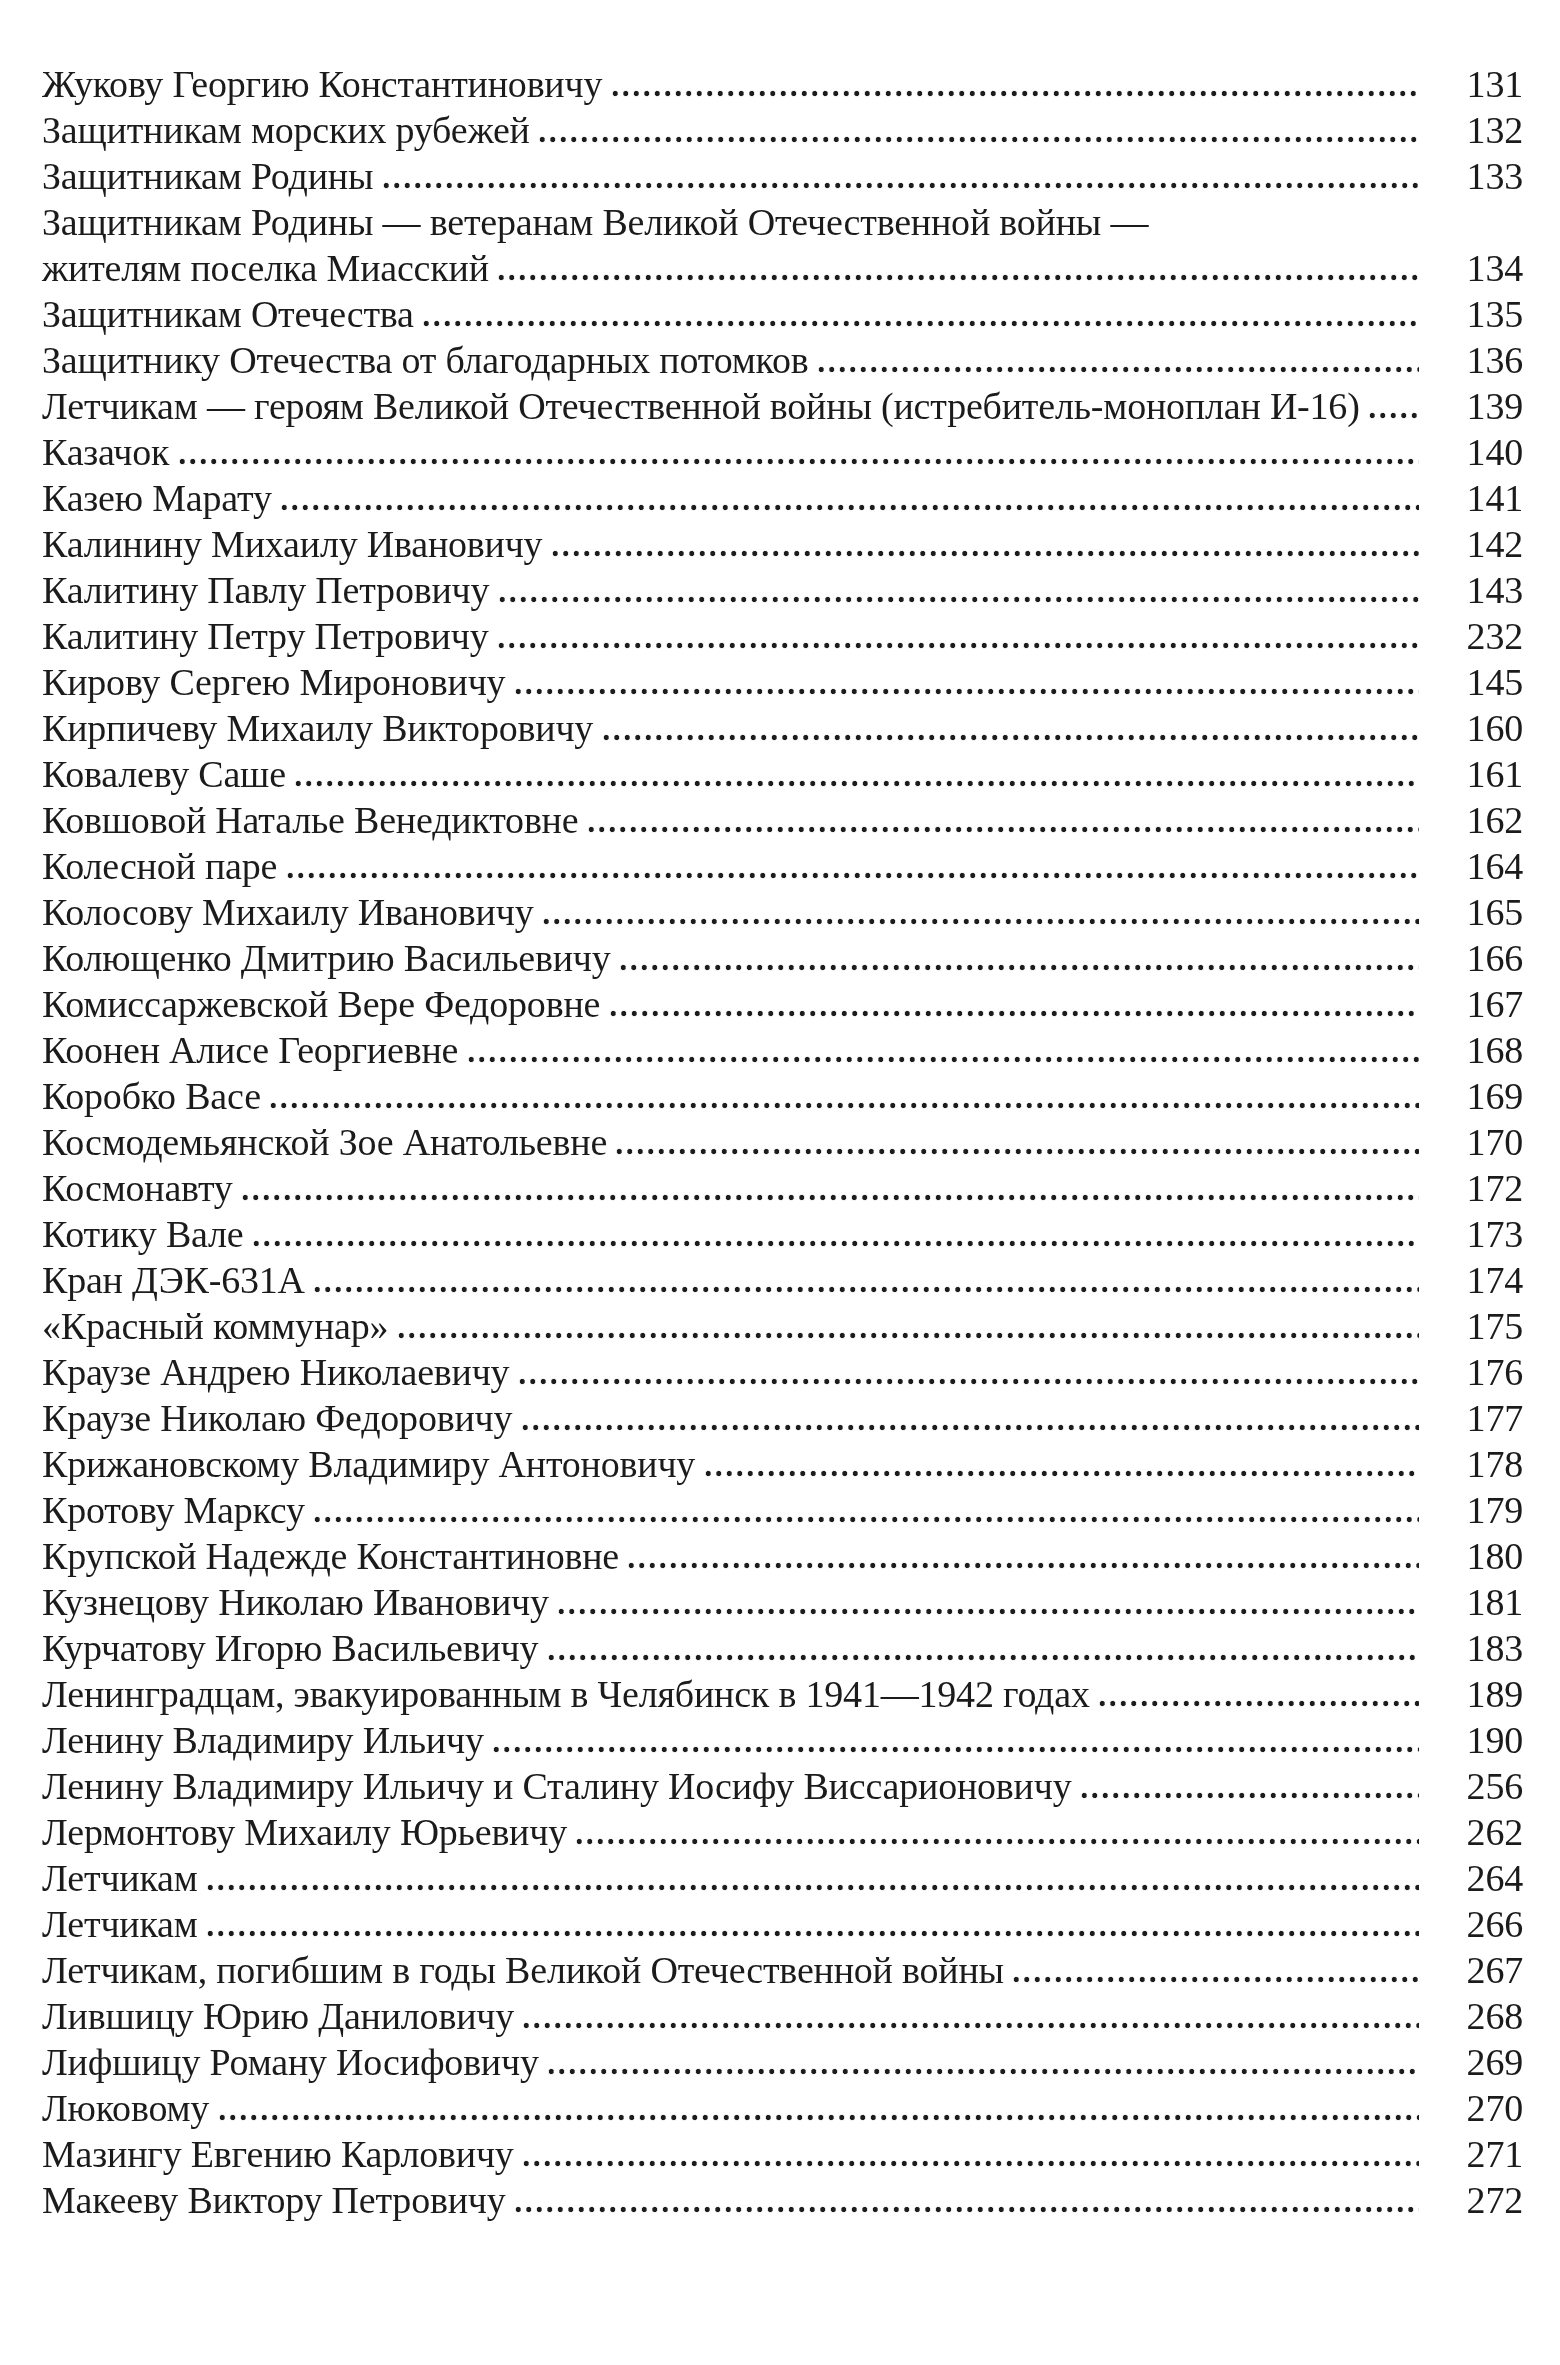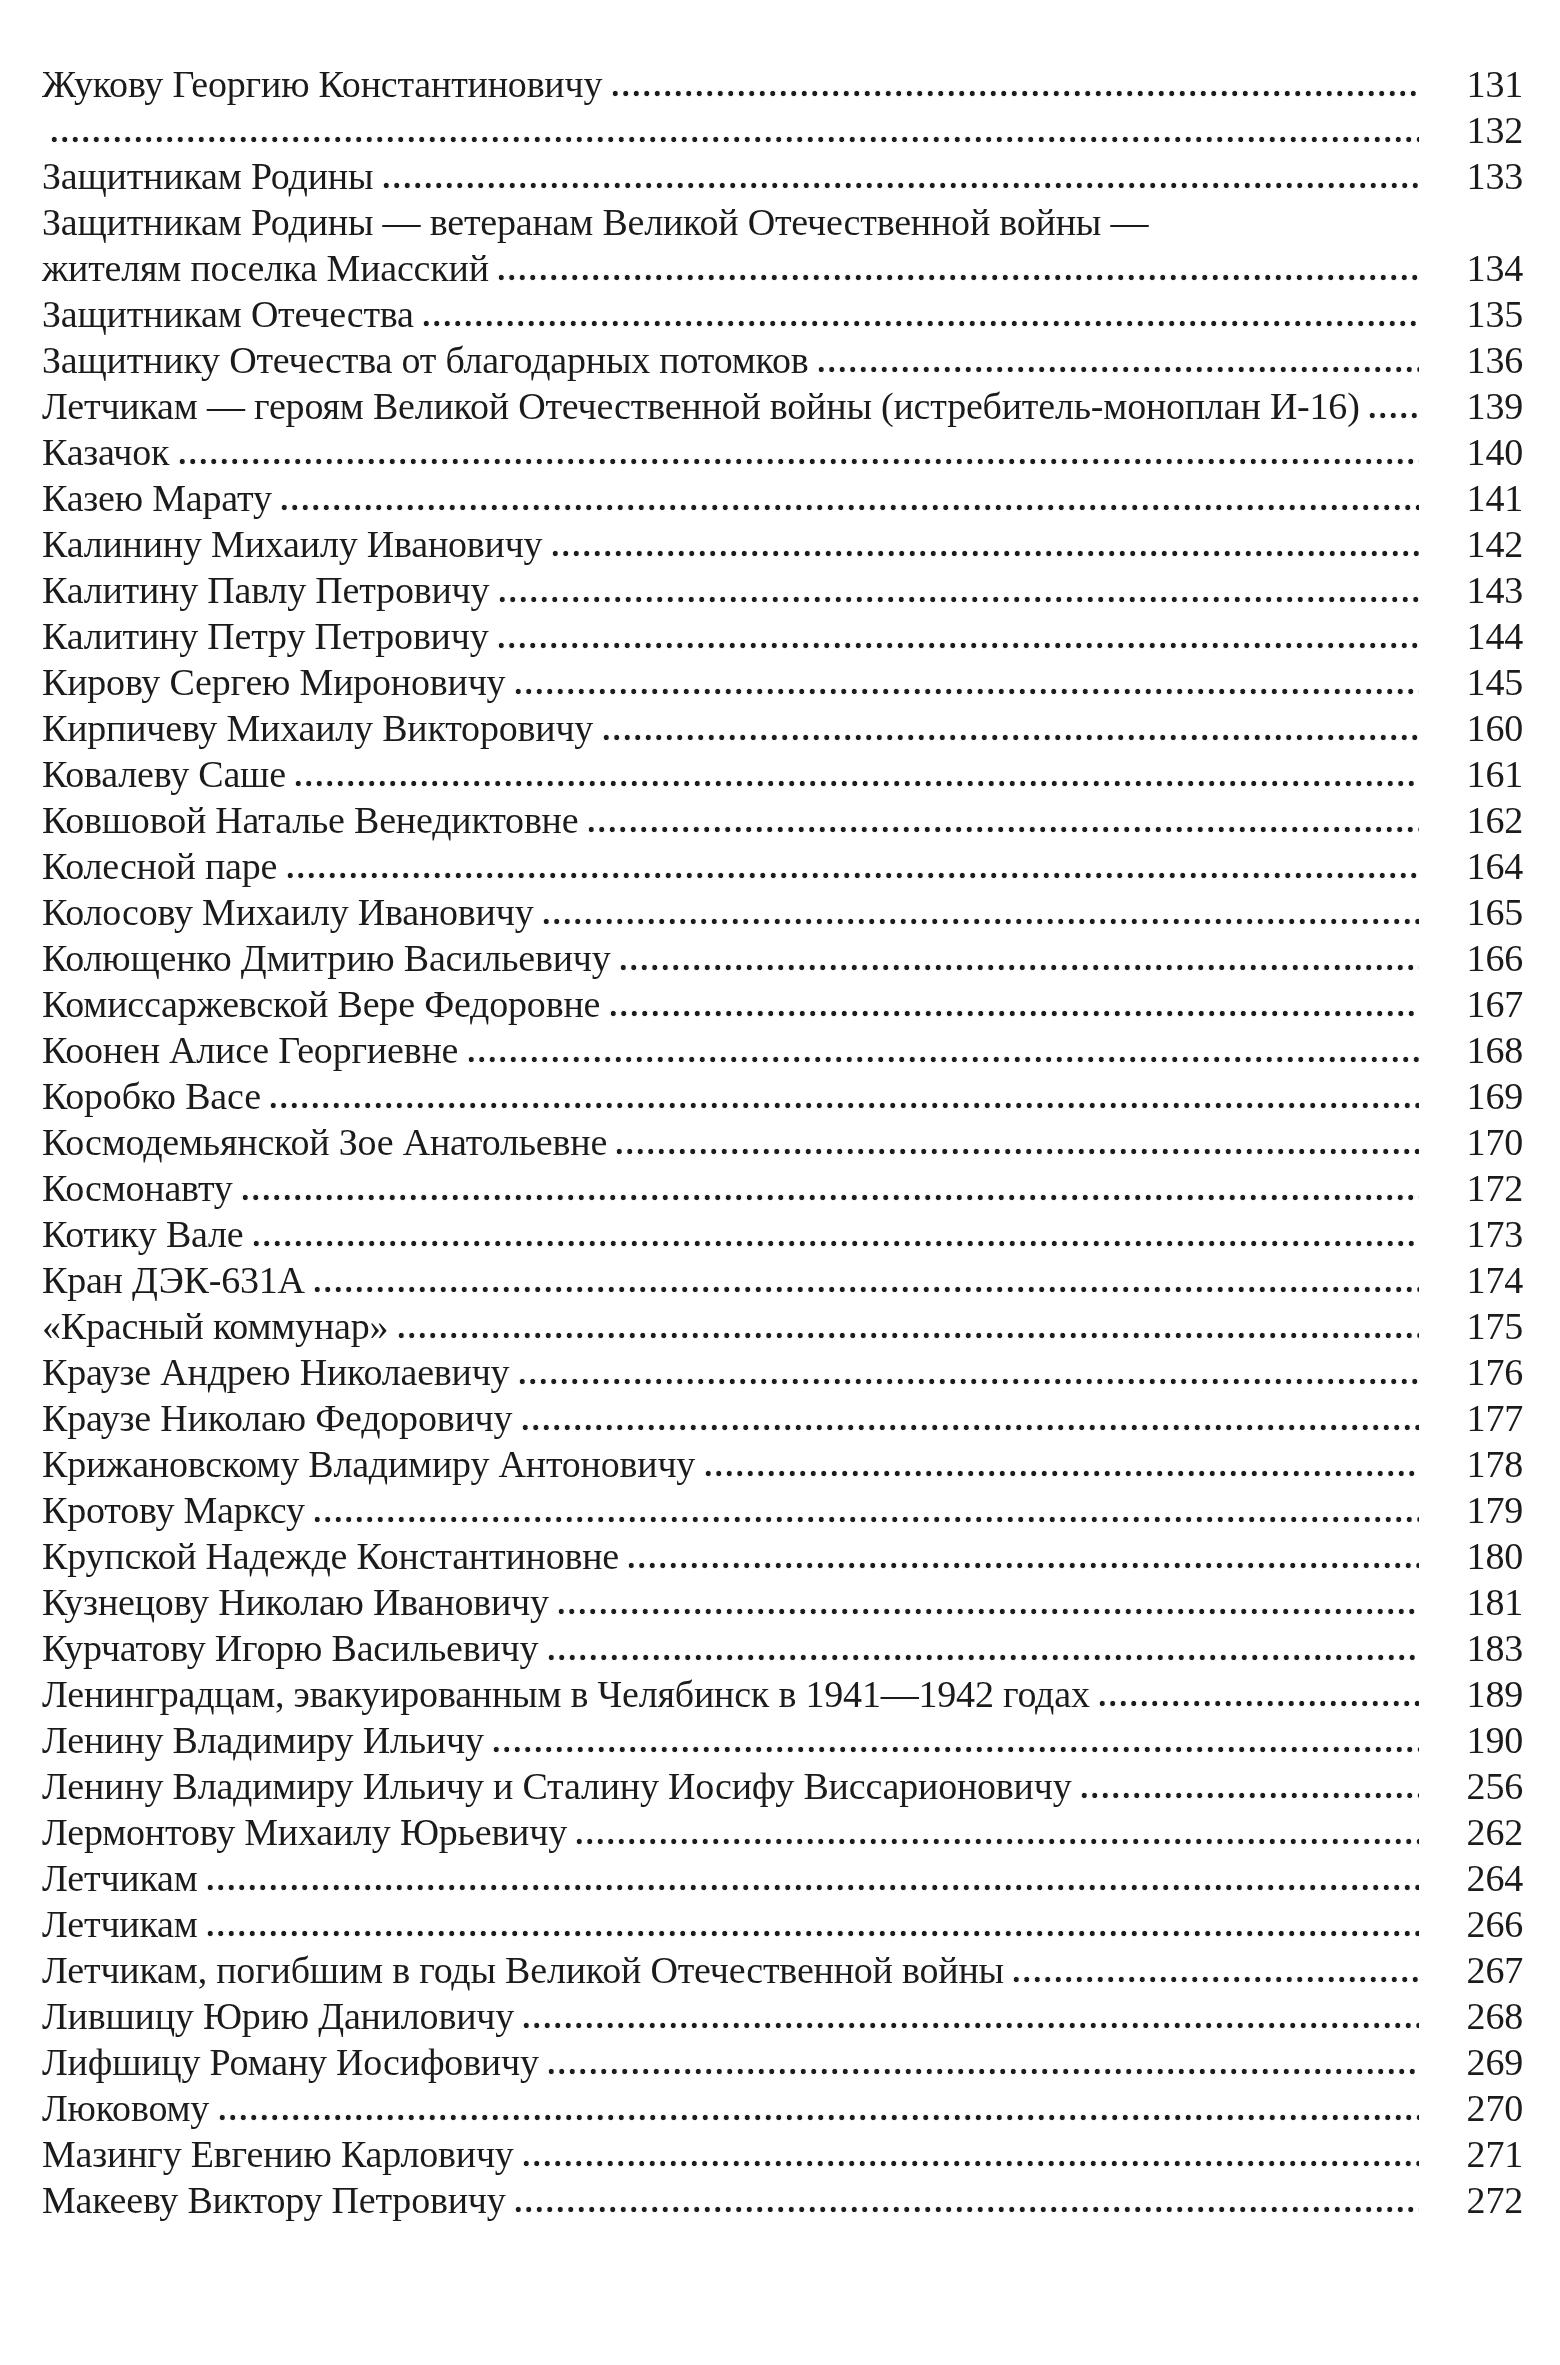--- a/index.html
+++ b/index.html
@@ -43,20 +43,21 @@
 <body>
 
 <main class="page">
   <div>
       <div class="row">
         <span class="t">Жукову Георгию Константиновичу</span>
         <span class="dots"></span>
         <span class="p">131</span>
       </div>
       <div class="row">
+        <span class="t">Защитникам морских рубежей</span>
         <span class="dots"></span>
         <span class="p">132</span>
       </div>
       <div class="row">
         <span class="t">Защитникам Родины</span>
         <span class="dots"></span>
         <span class="p">133</span>
       </div>
       <div class="row">
         <span class="t">Защитникам Родины — ветеранам Великой Отечественной войны —</span>
@@ -97,21 +98,21 @@
         <span class="p">142</span>
       </div>
       <div class="row">
         <span class="t">Калитину Павлу Петровичу</span>
         <span class="dots"></span>
         <span class="p">143</span>
       </div>
       <div class="row">
         <span class="t">Калитину Петру Петровичу</span>
         <span class="dots"></span>
-        <span class="p">144</span>
+        <span class="p">232</span>
       </div>
       <div class="row">
         <span class="t">Кирову Сергею Мироновичу</span>
         <span class="dots"></span>
         <span class="p">145</span>
       </div>
       <div class="row">
         <span class="t">Кирпичеву Михаилу Викторовичу</span>
         <span class="dots"></span>
         <span class="p">160</span>

